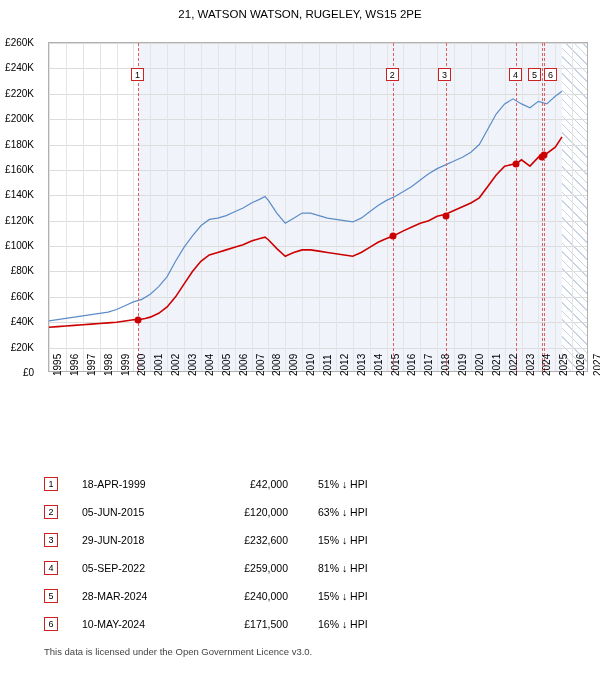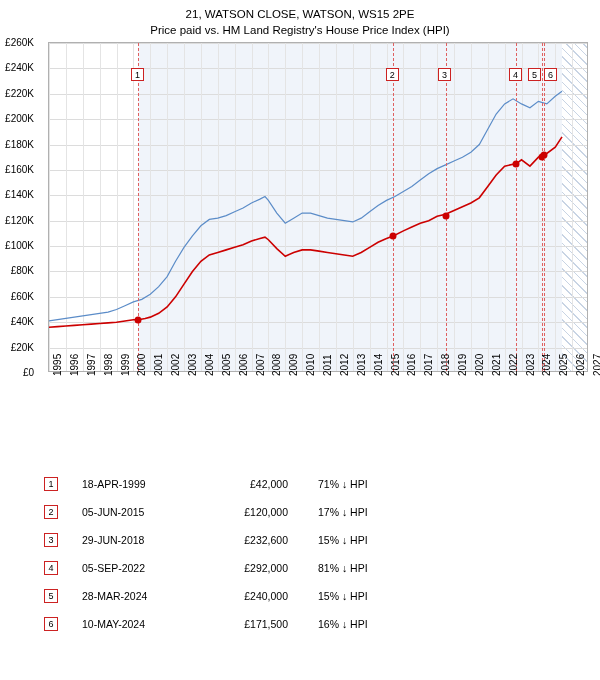--- a/index.html
+++ b/index.html
@@ -199,22 +199,21 @@
     line-height: 12px;
     color: #444;
   }
 </style>
 </head>
 <body>
 
 <div class="page">
 
   <div class="title-block">
-    <div class="title-line">21, WATSON CLOSE, WATSON, WS15 2PE</div>
-    <div class="title-line">Price paid vs. HM Land Registry's House Price Index (HPI)</div>
+    <div class="title-line">21, WATSON WATSON, RUGELEY, WS15 2PE</div>
   </div>
 
   <div class="plot-wrap">
     <div class="plot-area" id="plot-area">
         <div class="band" style="left: 89.4375px; width: 423.9px;"></div>
         <div class="hatch" style="left: 513.337px; width: 26.6625px;"></div>
         <div class="gridline-h" style="top: 304.615px;"></div>
         <div class="gridline-h" style="top: 279.231px;"></div>
         <div class="gridline-h" style="top: 253.846px;"></div>
         <div class="gridline-h" style="top: 228.462px;"></div>
@@ -334,50 +333,51 @@
       <div class="marker-box" style="left: 479.925px; top: 26px;">5</div>
       <div class="marker-box" style="left: 495.95px; top: 26px;">6</div>
     </div>
 
 
   <div class="sales-table" id="sales-table">
       <div class="sales-row">
         <div class="sales-idx">1</div>
         <div class="sales-date">18-APR-1999</div>
         <div class="sales-price">£42,000</div>
-        <div class="sales-hpi">71% ↓ HPI</div>
+        <div class="sales-hpi">51% ↓ HPI</div>
       </div>
       <div class="sales-row">
         <div class="sales-idx">2</div>
         <div class="sales-date">05-JUN-2015</div>
         <div class="sales-price">£120,000</div>
-        <div class="sales-hpi">17% ↓ HPI</div>
+        <div class="sales-hpi">63% ↓ HPI</div>
       </div>
       <div class="sales-row">
         <div class="sales-idx">3</div>
         <div class="sales-date">29-JUN-2018</div>
         <div class="sales-price">£232,600</div>
         <div class="sales-hpi">15% ↓ HPI</div>
       </div>
       <div class="sales-row">
         <div class="sales-idx">4</div>
         <div class="sales-date">05-SEP-2022</div>
-        <div class="sales-price">£292,000</div>
+        <div class="sales-price">£259,000</div>
         <div class="sales-hpi">81% ↓ HPI</div>
       </div>
       <div class="sales-row">
         <div class="sales-idx">5</div>
         <div class="sales-date">28-MAR-2024</div>
         <div class="sales-price">£240,000</div>
         <div class="sales-hpi">15% ↓ HPI</div>
       </div>
       <div class="sales-row">
         <div class="sales-idx">6</div>
         <div class="sales-date">10-MAY-2024</div>
         <div class="sales-price">£171,500</div>
         <div class="sales-hpi">16% ↓ HPI</div>
       </div>
     </div>
 
   <div class="footer">
+    <div>This data is licensed under the Open Government Licence v3.0.</div>
   </div>
 
 </div>
 
 </body></html>

